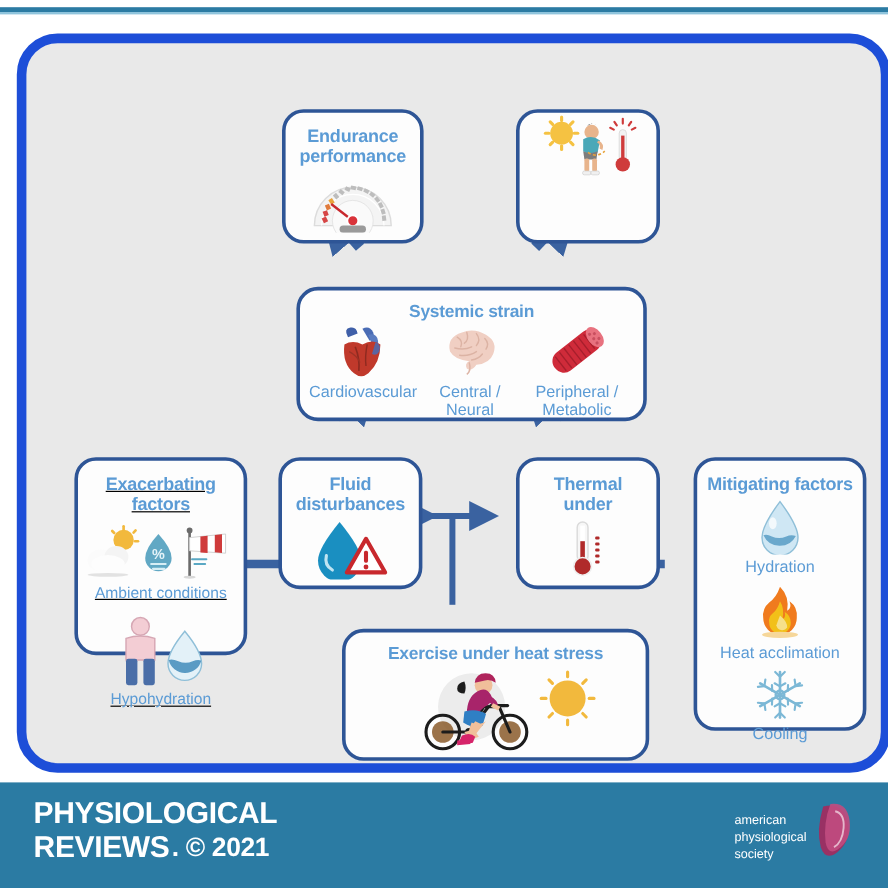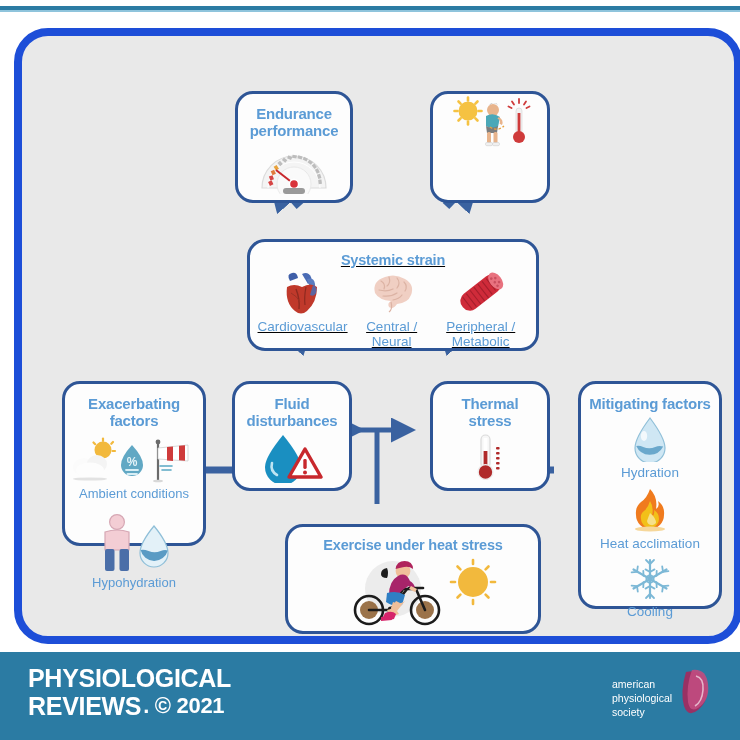--- a/index.html
+++ b/index.html
@@ -25,22 +25,22 @@
   }
   .card-title{
     color:#5b9bd5;font-weight:bold;text-align:center;line-height:1.15;
     letter-spacing:-0.2px;
   }
   .sub-label{color:#5b9bd5;font-weight:normal;text-align:center;line-height:1.15;}
 
   
   #endurance{left:213px;top:55px;width:118px;height:112px;}
   #eh-risk  {left:408px;top:55px;width:120px;height:112px;}
-  #systemic {left:225px;top:203px;width:292px;height:112px;text-decoration:underline;}
-  #exacerb  {left:40px;top:345px;width:144px;height:165px;}
+  #systemic {left:225px;top:203px;width:292px;height:112px;}
+  #exacerb  {left:40px;top:345px;width:144px;height:165px;text-decoration:underline;}
   #fluid    {left:210px;top:345px;width:120px;height:110px;align-items:center;}
   #thermal  {left:408px;top:345px;width:120px;height:110px;}
   #mitigate {left:556px;top:345px;width:144px;height:228px;}
   #exercise {left:263px;top:488px;width:256px;height:110px;}
 
   .t16{font-size:15px;padding-top:11px;}
   .t15{font-size:14.5px;padding-top:10px;}
 
   
   .sys-cols{display:flex;justify-content:flex-start;width:100%;
@@ -316,21 +316,21 @@
       <path d="M22,2 q18,22 18,32 a18,18 0 0 1 -36,0 q0,-10 18,-32 z" fill="#1a8fc1"></path>
       <path d="M11,30 q-2,8 5,12" fill="none" stroke="#bfe4f2" stroke-width="2.6" stroke-linecap="round"></path>
       <path d="M44,16 l16,28 -32,0 z" fill="#ffffff" stroke="#c8282d" stroke-width="3.4" stroke-linejoin="round"></path>
       <rect x="42.3" y="26" width="3.4" height="10" rx="1.4" fill="#c8282d"></rect>
       <circle cx="44" cy="39.5" r="2" fill="#c8282d"></circle>
     </svg>
   </div>
 
   <div class="card" id="thermal">
     <div class="card-title t16" style="white-space:pre-line;">Thermal
-stress</div>
+under</div>
     <svg width="46" height="50" viewBox="0 0 46 50" style="margin-top:3px;">
       <rect x="14" y="2" width="9" height="33" rx="4.5" fill="#f7f7f7" stroke="#dadada" stroke-width="1.2"></rect>
       <rect x="16.6" y="5" width="3.8" height="30" fill="#ffffff"></rect>
       <rect x="16.6" y="18" width="3.8" height="18" fill="#b02a2a"></rect>
       <circle cx="18.5" cy="39" r="7.4" fill="#b02a2a" stroke="#efefef" stroke-width="1.4"></circle>
       <g fill="#b02a2a">
         <rect x="29" y="14" width="3.6" height="2.6" rx="1"></rect>
         <rect x="29" y="19" width="3.6" height="2.6" rx="1"></rect>
         <rect x="29" y="24" width="3.6" height="2.6" rx="1"></rect>
         <rect x="29" y="29" width="3.6" height="2.6" rx="1"></rect>

